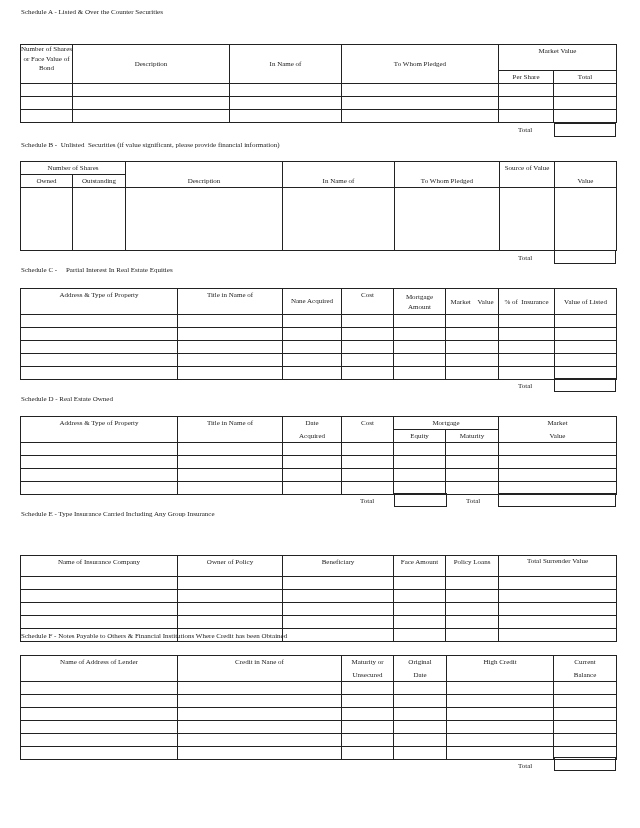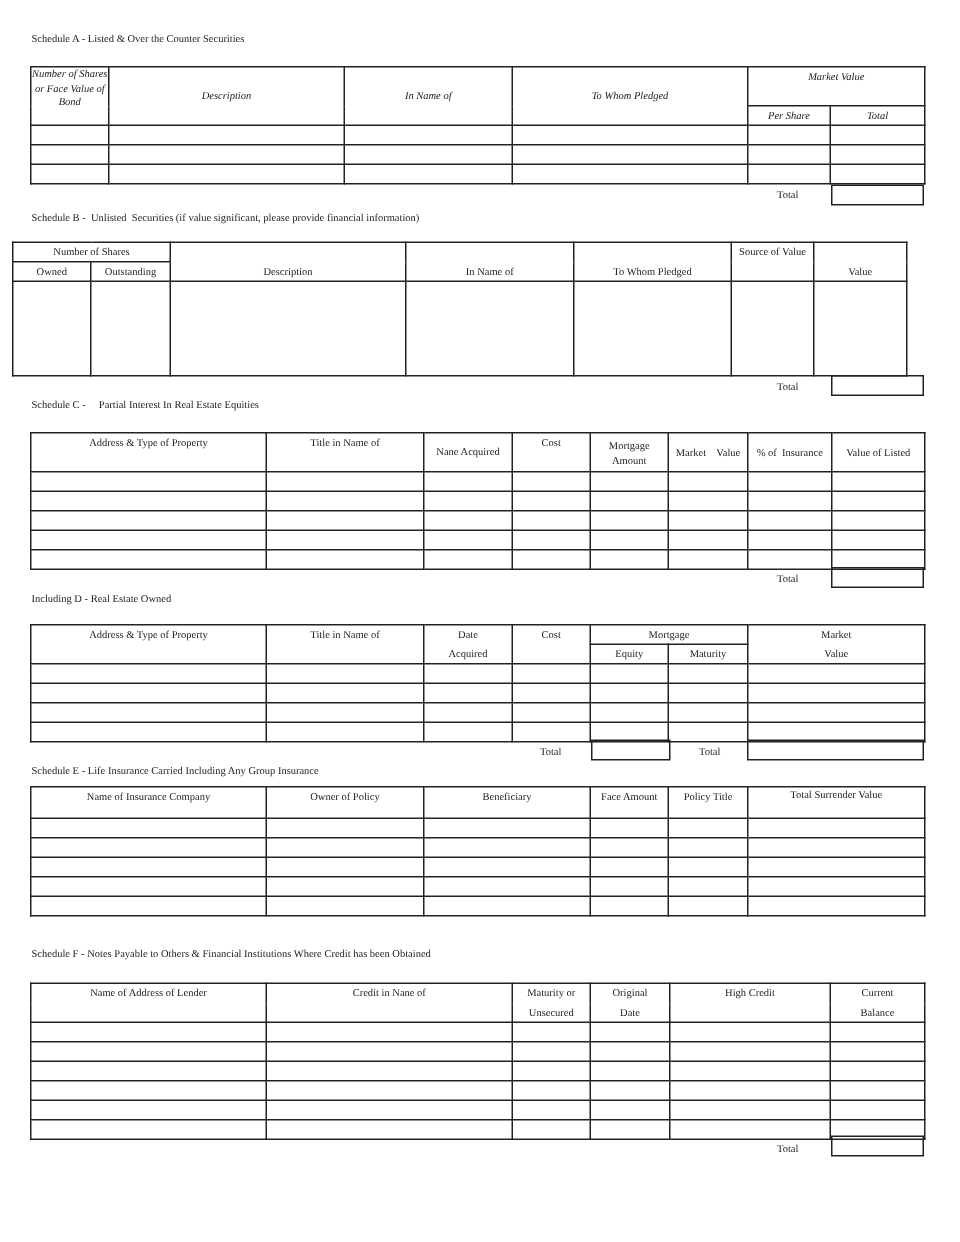--- a/index.html
+++ b/index.html
@@ -9,22 +9,22 @@
   .tbl { position:absolute; border-collapse:collapse; table-layout:fixed; }
   .tbl td { border:1.3px solid #222; padding:0; font-size:7px; text-align:center;
             vertical-align:top; line-height:12px; overflow:hidden; }
   .tbl td.mid { vertical-align:middle; }
   .total-lbl { position:absolute; font-size:7px; }
   .total-box { position:absolute; border:1.3px solid #222; box-sizing:border-box; }
 </style>
 </head>
 <body>
 
-<div class="cap" style="top:22px;text-align:right;">Schedule A - Listed &amp; Over the Counter Securities</div>
-<table class="tbl" style="left:20px; top:44px; width:596px;font-style:italic;">
+<div class="cap" style="top:8px;text-align:right;">Schedule A - Listed &amp; Over the Counter Securities</div>
+<table class="tbl" style="left:20px; top:44px; width:596px;">
   <colgroup>
       <col style="width:52px">
       <col style="width:157px">
       <col style="width:112px">
       <col style="width:157px">
       <col style="width:55px">
       <col style="width:63px">
     </colgroup>
   <tbody>
       <tr style="height:26px">
@@ -61,21 +61,21 @@
         <td></td>
         <td></td>
         <td></td>
       </tr>
 </tbody>
   </table>
 <div class="total-lbl" style="left:518px; top:126px;">Total</div>
 <div class="total-box" style="left:554px; top:123px; width:62px; height:14px;"></div>
 
 <div class="cap" style="top:141px;">Schedule B -  Unlisted  Securities (if value significant, please provide financial information)</div>
-<table class="tbl" style="left:8px; top:161px; width:596px;">
+<table class="tbl" style="left:20px; top:161px; width:596px;">
   <colgroup>
       <col style="width:52px">
       <col style="width:53px">
       <col style="width:157px">
       <col style="width:112px">
       <col style="width:105px">
       <col style="width:55px">
       <col style="width:62px">
     </colgroup>
   <tbody>
@@ -176,21 +176,21 @@
         <td></td>
         <td></td>
         <td></td>
         <td></td>
       </tr>
 </tbody>
   </table>
 <div class="total-lbl" style="left:518px; top:382px;">Total</div>
 <div class="total-box" style="left:554px; top:378px; width:62px; height:14px;"></div>
 
-<div class="cap" style="top:395px;">Including D - Real Estate Owned</div>
+<div class="cap" style="top:395px;">Schedule D - Real Estate Owned</div>
 <table class="tbl" style="left:20px; top:416px; width:596px;">
   <colgroup>
       <col style="width:157px">
       <col style="width:105px">
       <col style="width:59px">
       <col style="width:52px">
       <col style="width:52px">
       <col style="width:53px">
       <col style="width:118px">
     </colgroup>
@@ -245,37 +245,37 @@
         <td></td>
         <td></td>
       </tr>
 </tbody>
   </table>
 <div class="total-lbl" style="left:360px; top:497px;">Total</div>
 <div class="total-box" style="left:394px; top:493px; width:53px; height:14px;"></div>
 <div class="total-lbl" style="left:466px; top:497px;">Total</div>
 <div class="total-box" style="left:498px; top:493px; width:118px; height:14px;"></div>
 
-<div class="cap" style="top:510px;">Schedule E - Life Insurance Carried Including Any Group Insurance</div>
-<table class="tbl" style="left:20px; top:524px; width:596px;">
+<div class="cap" style="top:510px;">Schedule E - Type Insurance Carried Including Any Group Insurance</div>
+<table class="tbl" style="left:20px; top:555px; width:596px;">
   <colgroup>
       <col style="width:157px">
       <col style="width:105px">
       <col style="width:111px">
       <col style="width:52px">
       <col style="width:53px">
       <col style="width:118px">
     </colgroup>
   <tbody>
       <tr style="height:21px">
     <td>Name of Insurance Company</td>
     <td>Owner of Policy</td>
     <td>Beneficiary</td>
     <td>Face Amount</td>
-    <td>Policy Title</td>
+    <td>Policy Loans</td>
     <td style="line-height:10px">Total Surrender Value</td>
   </tr>
   <tr style="height:13px">
         <td></td>
         <td></td>
         <td></td>
         <td></td>
         <td></td>
         <td></td>
       </tr>

